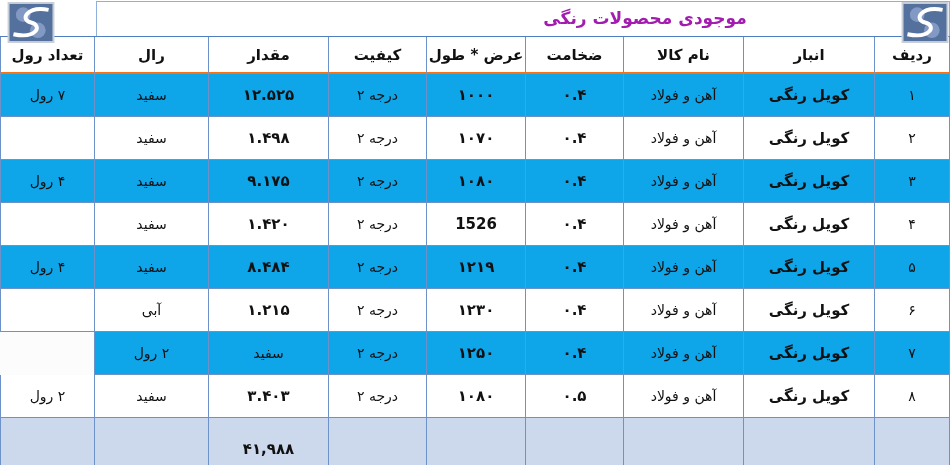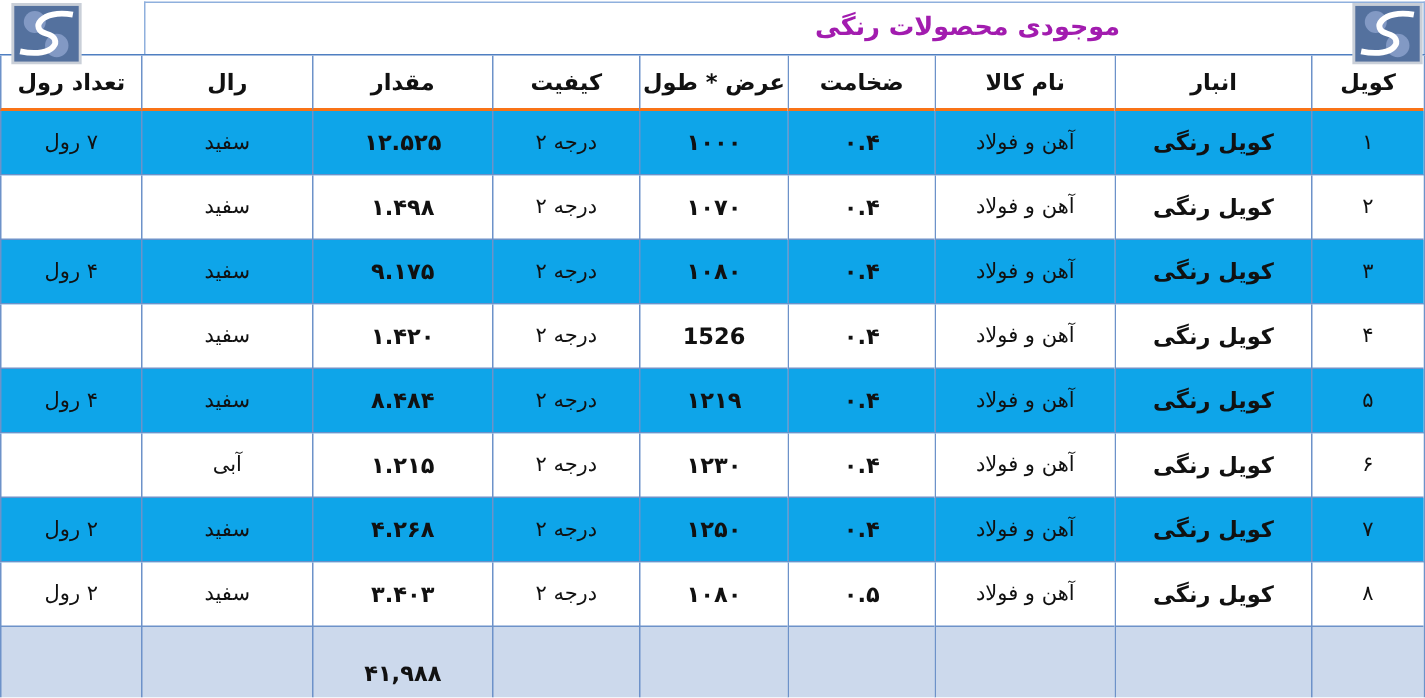--- a/index.html
+++ b/index.html
@@ -60,21 +60,21 @@
     <svg class="logo logo-right" viewBox="0 0 48 42">
       <rect x="1" y="1" width="46" height="40" fill="#54719e" stroke="#c9cfd8" stroke-width="2"></rect>
       <circle cx="16" cy="13" r="7.5" fill="#8299c4"></circle>
       <circle cx="31" cy="29" r="8" fill="#8299c4"></circle>
       <path d="M42 8 C 20 4, 12 18, 24 21 C 36 24, 30 38, 6 33" stroke="#ffffff" stroke-width="4" fill="none"></path>
     </svg>
   </div>
 
   <div class="tbl">
     <div class="row hdr" id="header-row">
-        <div class="c">کویل</div>
+        <div class="c">ردیف</div>
         <div class="c">انبار</div>
         <div class="c">نام کالا</div>
         <div class="c">ضخامت</div>
         <div class="c">عرض * طول</div>
         <div class="c">کیفیت</div>
         <div class="c">مقدار</div>
         <div class="c">رال</div>
         <div class="c">تعداد رول</div>
       </div>
     <div id="body-rows">
@@ -144,21 +144,20 @@
           <div class="c">آبی</div>
           <div class="c"></div>
         </div>
         <div class="row data alt">
           <div class="c">۷</div>
           <div class="c bold">کویل رنگی</div>
           <div class="c">آهن و فولاد</div>
           <div class="c bold">۰.۴</div>
           <div class="c bold">۱۲۵۰</div>
           <div class="c">درجه ۲</div>
-          <div class="c bold">۴.۲۶۸</div>
           <div class="c">سفید</div>
           <div class="c">۲ رول</div>
         </div>
         <div class="row data">
           <div class="c">۸</div>
           <div class="c bold">کویل رنگی</div>
           <div class="c">آهن و فولاد</div>
           <div class="c bold">۰.۵</div>
           <div class="c bold">۱۰۸۰</div>
           <div class="c">درجه ۲</div>

